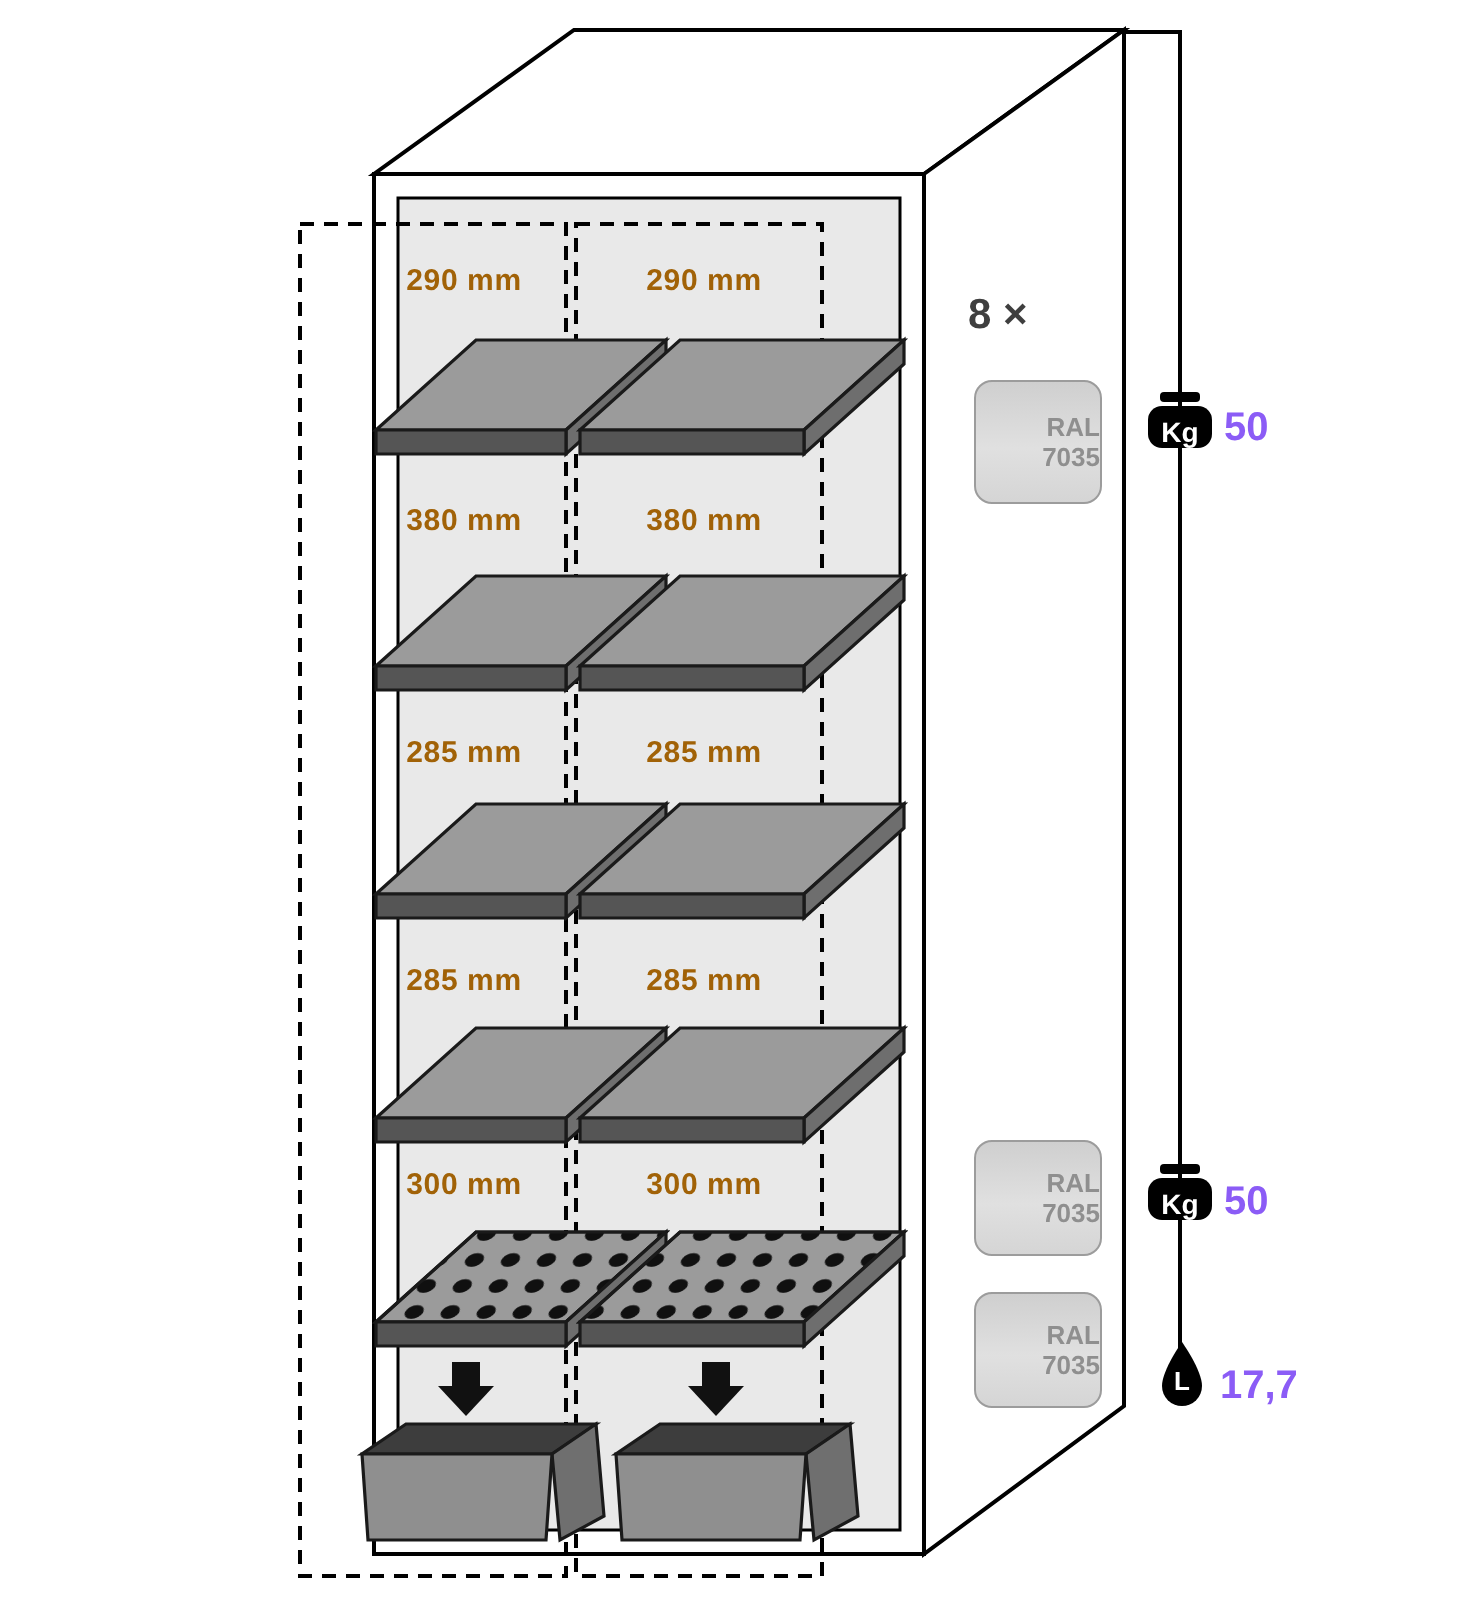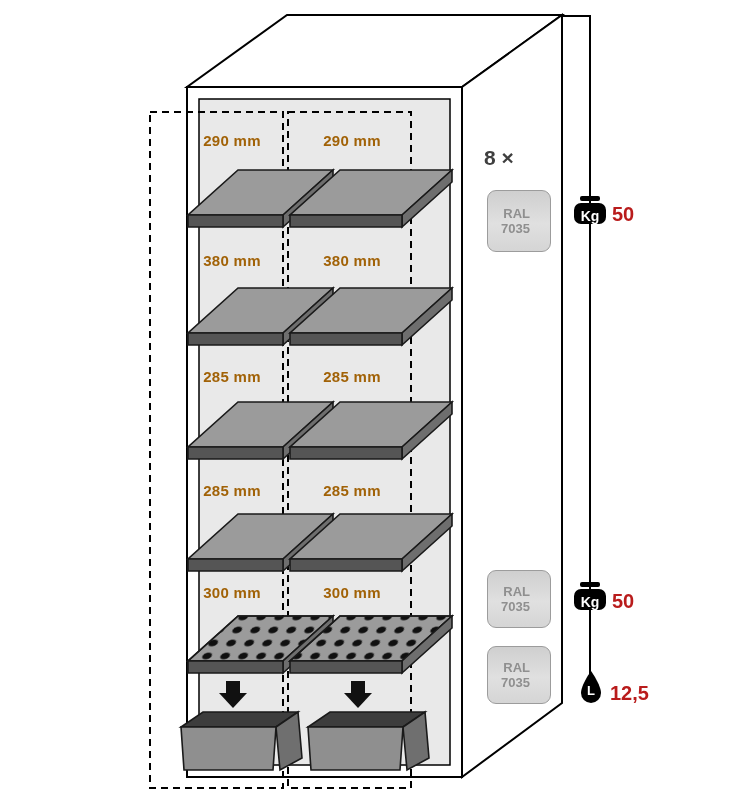--- a/index.html
+++ b/index.html
@@ -9,28 +9,28 @@
   .st{fill:#9b9b9b;stroke:#1a1a1a;stroke-width:1.6;}
   .sf{fill:#555555;stroke:#1a1a1a;stroke-width:1.6;}
   .se{fill:#6e6e6e;stroke:#1a1a1a;stroke-width:1.6;}
   .dim-label{position:absolute;width:90px;text-align:center;
              font-weight:bold;font-size:15px;color:#a16207;letter-spacing:.3px;}
   .count{position:absolute;left:484px;top:146px;font-weight:bold;font-size:21px;color:#3f3f3f;}
   .swatch{position:absolute;left:487px;width:64px;box-sizing:border-box;
           background:linear-gradient(180deg,#cfcfcf 0%,#e0e0e0 55%,#d5d5d5 100%);
           border:1px solid #9c9c9c;border-radius:9px;
           display:flex;flex-direction:column;justify-content:center;align-items:flex-end;
-          padding-right:20px;color:#8f8f8f;font-weight:bold;font-size:13px;line-height:15px;}
+          padding-right:0;color:#8f8f8f;font-weight:bold;font-size:13px;line-height:15px;}
   .sw1{top:190px;height:62px;} .sw2{top:570px;height:58px;} .sw3{top:646px;height:58px;}
   .kg{position:absolute;width:36px;text-align:center;}
   .kg .handle{width:20px;height:5px;background:#000;border-radius:2px;margin:0 auto 2px auto;}
   .kg .body{width:32px;height:21px;background:#000;border-radius:7px;color:#fff;
             font-weight:bold;font-size:14px;line-height:27px;margin:0 auto;}
   .kg1{left:572px;top:196px;} .kg2{left:572px;top:582px;}
-  .val{position:absolute;font-weight:bold;font-size:20px;color:#b91c1c;}
+  .val{position:absolute;font-weight:bold;font-size:20px;color:#8b5cf6;}
   .v1{left:612px;top:203px;} .v2{left:612px;top:590px;} .v3{left:610px;top:682px;}
   .drop{position:absolute;left:578px;top:670px;width:26px;height:36px;}
   .drop span{position:absolute;left:0;top:13px;width:26px;text-align:center;
              color:#fff;font-weight:bold;font-size:13px;}
 </style>
 </head>
 <body>
 
 <div id="stage">
 
@@ -166,15 +166,15 @@
     <div class="body">Kg</div>
   </div>
   <div class="val v2">50</div>
 
   <div class="drop">
     <svg width="26" height="36" viewBox="0 0 26 36">
       <path d="M13 1 C13 1 3 15 3 23 a10 10 0 0 0 20 0 C23 15 13 1 13 1 Z" fill="#000"></path>
     </svg>
     <span>L</span>
   </div>
-  <div class="val v3">12,5</div>
+  <div class="val v3">17,7</div>
 
 </div>
 
 </body></html>

